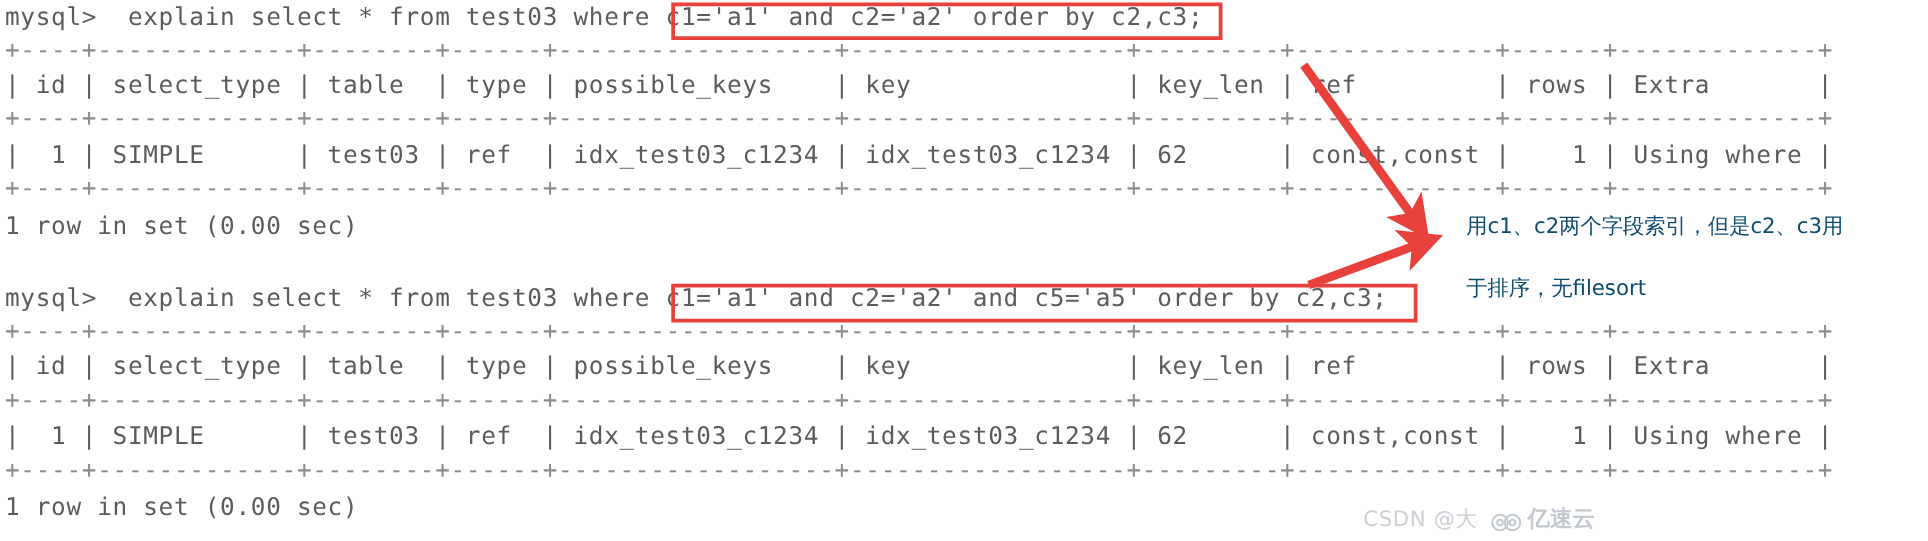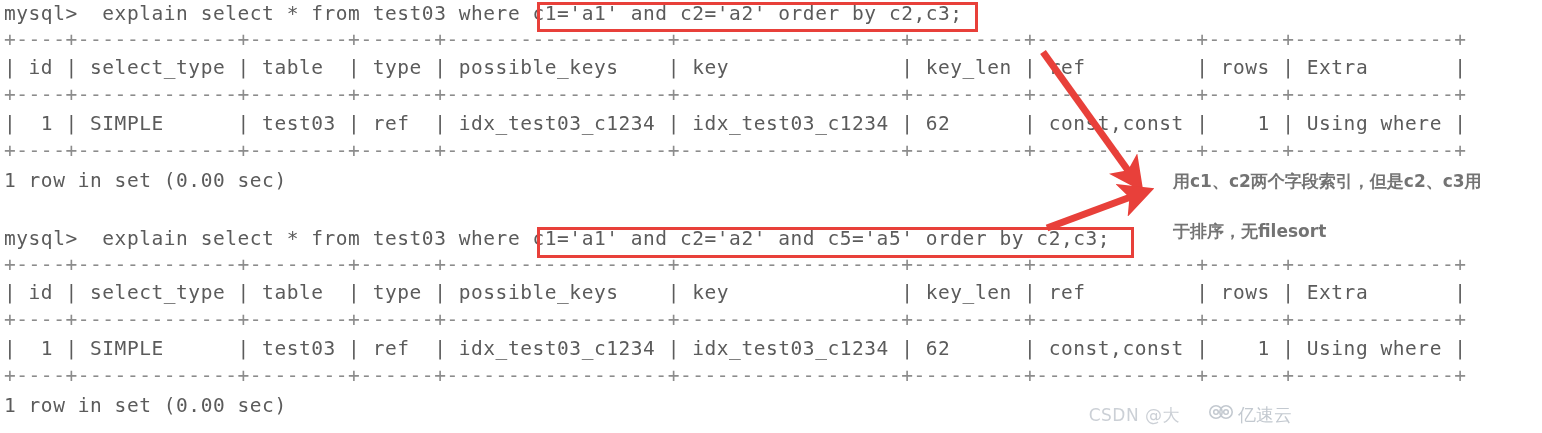--- a/index.html
+++ b/index.html
@@ -46,59 +46,60 @@
   .redbox {
     position: absolute;
     border: 3px solid #e8403a;
     box-sizing: border-box;
     pointer-events: none;
   }
 
   
   .annotation {
     position: absolute;
-    color: #737373;
+    color: #0c4a6e;
     font-family: "DejaVu Sans", sans-serif;
     font-size: 17px;
     line-height: 27px;
-    font-weight: 700;
+    font-weight: 400;
     white-space: pre;
   }
 
   
   .arrow-layer {
     position: absolute;
     left: 0;
     top: 0;
     width: 1542px;
     height: 433px;
     pointer-events: none;
   }
 
   
   .watermark {
     position: absolute;
-    right: 8px;
+    right: 24px;
     bottom: 6px;
     display: flex;
     align-items: center;
-    gap: 28px;
+    gap: 10px;
     opacity: 0.85;
   }
   .wm-csdn {
     font-family: "DejaVu Sans", sans-serif;
     font-size: 17px;
     color: #c3c8cf;
     letter-spacing: 0.5px;
     white-space: pre;
   }
   .wm-brand {
     display: flex;
-    align-items: flex-start;
+    align-items: flex-end;
     gap: 4px;
+    font-weight: bold;
   }
   .wm-brand-text {
     font-family: "DejaVu Sans", sans-serif;
     font-size: 18px;
     color: #b9c0c8;
     white-space: pre;
   }
 </style>
 </head>
 <body>

